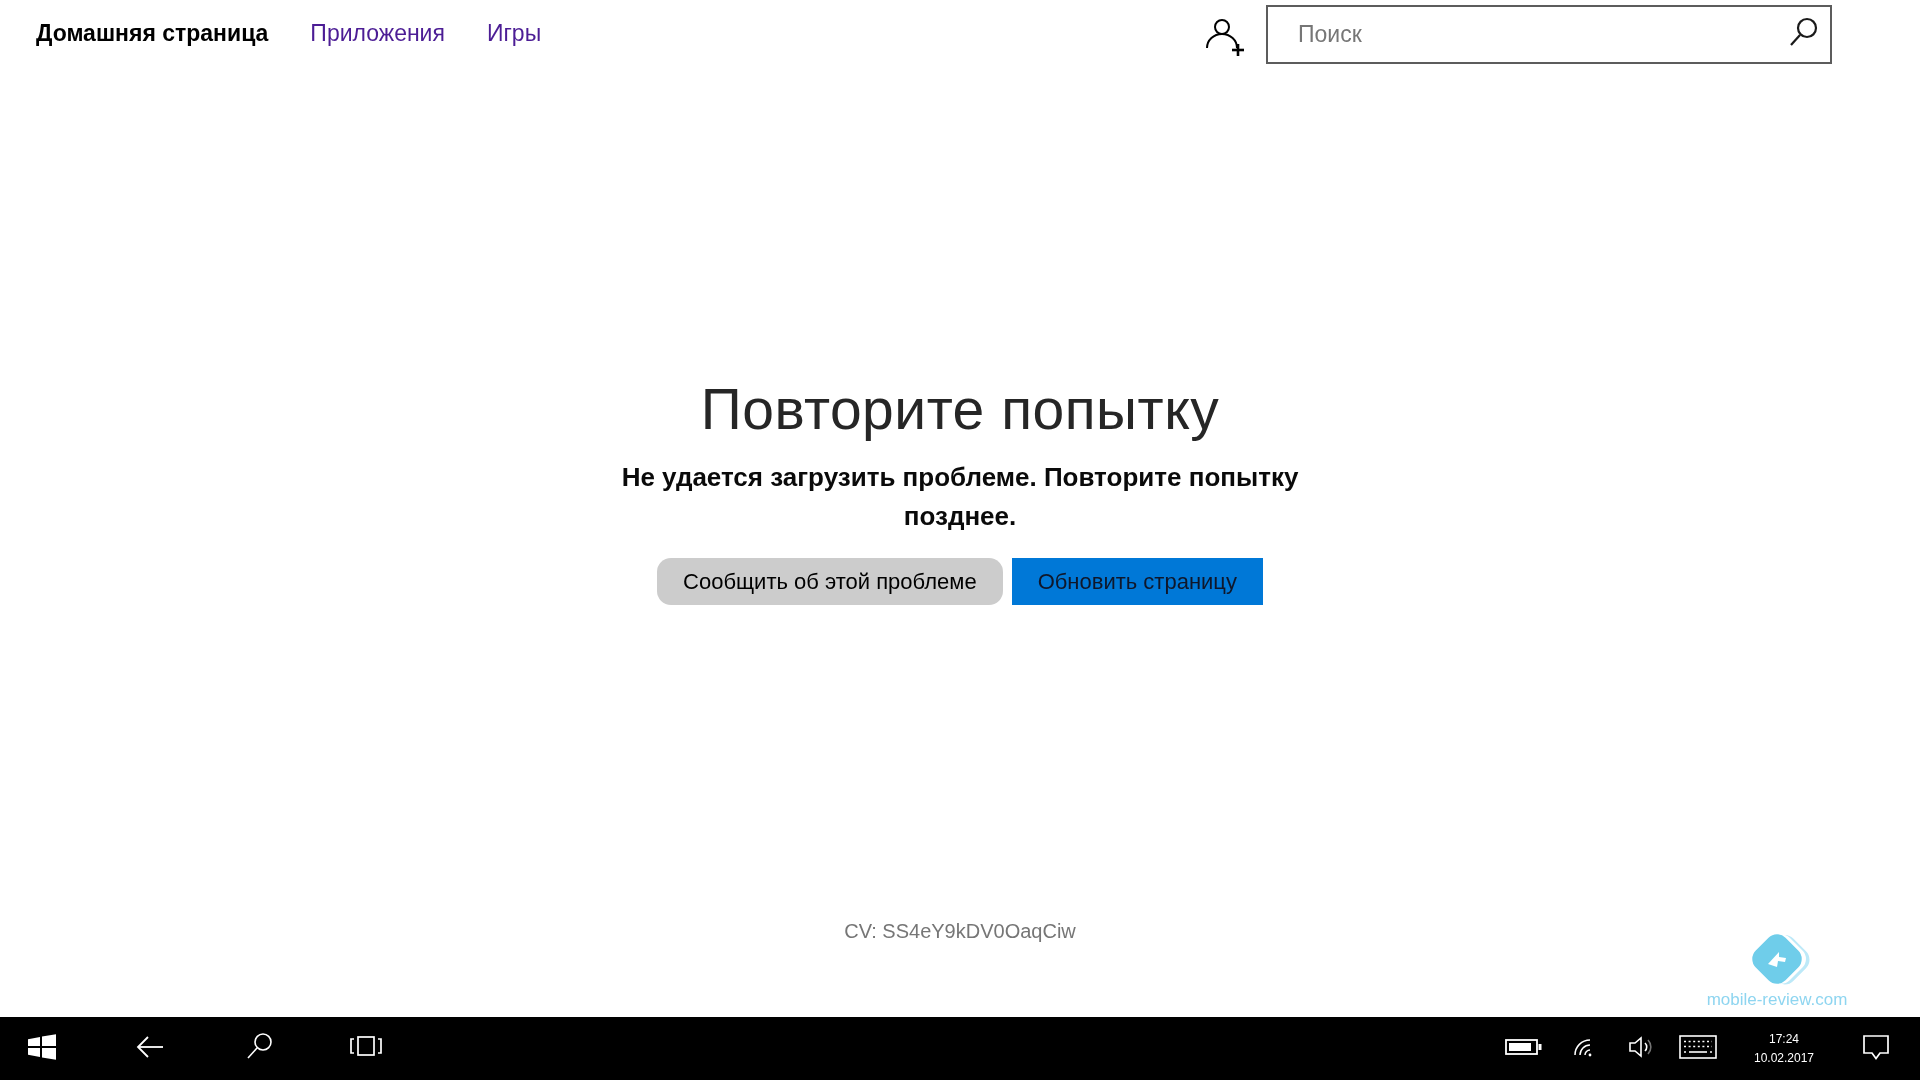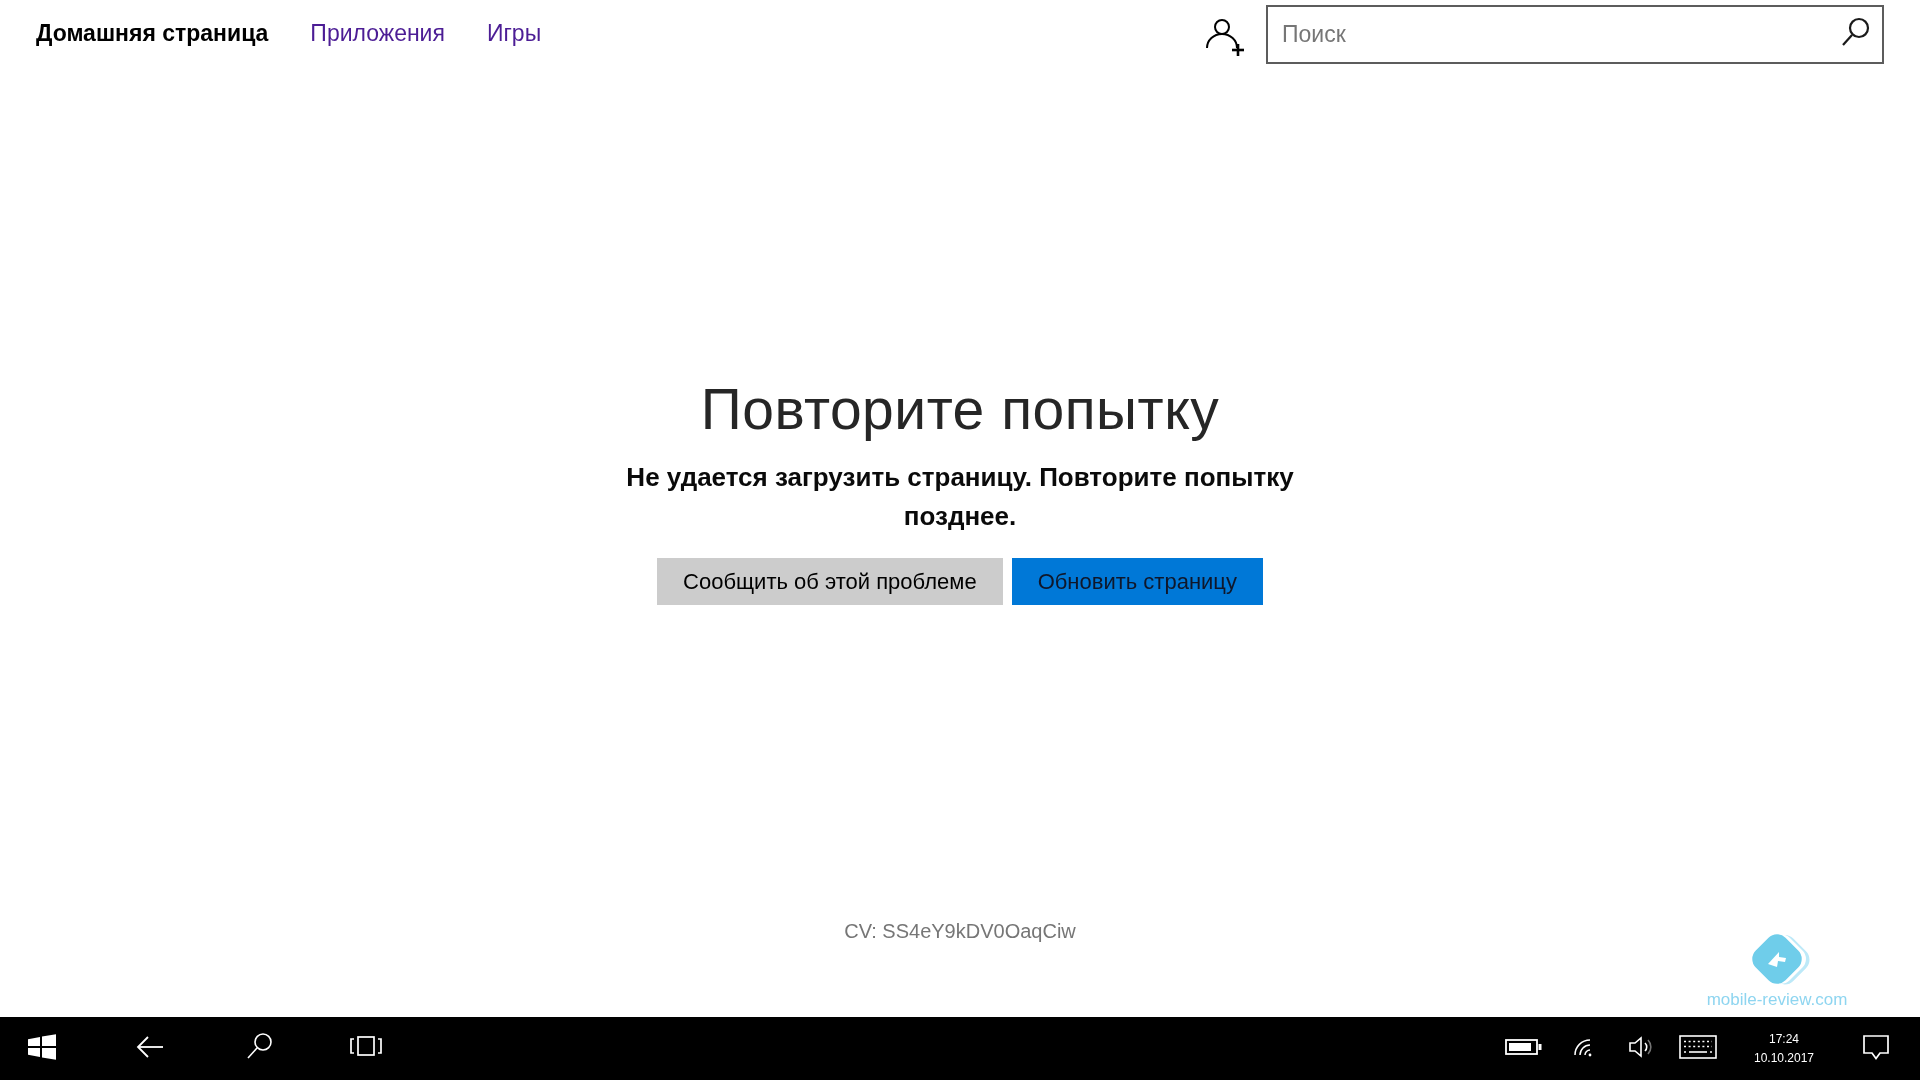--- a/index.html
+++ b/index.html
@@ -23,23 +23,23 @@
 
   .user-add {
     position: absolute; left: 1198px; top: 12px;
     width: 52px; height: 52px;
     display: flex; align-items: center; justify-content: center;
     cursor: pointer;
   }
 
   .searchbox {
     position: absolute; left: 1266px; top: 5px;
-    width: 618px; height: 59px;
+    width: 566px; height: 59px;
     border: 2px solid #5c5c5c; background: #fff;
-    display: flex; align-items: center;
+    display: flex; align-items: center; padding-left: 16px;
   }
   .searchbox input {
     flex: 1; height: 100%; border: none; outline: none;
     font-family: "Liberation Sans", sans-serif;
     font-size: 23px; color: #333; padding: 0 14px;
   }
   .searchbox input::placeholder { color: #767676; opacity: 1; }
   .searchbox .search-btn {
     width: 52px; height: 100%; border: none; background: transparent;
     display: flex; align-items: center; justify-content: center; cursor: pointer;
@@ -59,21 +59,21 @@
   }
   .error-actions {
     position: absolute; top: 558px; left: 0; width: 100%;
     display: flex; justify-content: center; gap: 9px;
   }
   .btn {
     height: 47px; border: none; cursor: pointer;
     font-family: "Liberation Sans", sans-serif;
     font-size: 22px; padding: 0 26px; white-space: nowrap;
   }
-  .btn-report { background: #cccccc; color: #000; }
+  .btn-report { background: #cccccc; color: #000; border-radius: 14px; }
   .btn-refresh { background: #0078d7; color: #0f172a; }
 
   .error-codes {
     position: absolute; top: 920px; left: 0; width: 100%;
     text-align: center; color: #767676; font-size: 20px;
   }
   .error-codes div { margin-bottom: 13px; }
 
   
   .watermark {
@@ -146,21 +146,21 @@
       <svg width="32" height="32" viewBox="0 0 32 32" fill="none" stroke="#1a1a1a" stroke-width="2.2">
         <circle cx="19" cy="11" r="9"></circle>
         <line x1="12" y1="18" x2="3" y2="28"></line>
       </svg>
     </span>
   </button>
 </div>
 
 <h1 class="error-title">Повторите попытку</h1>
 
-<p class="error-message">Не удается загрузить страницу. Повторите попытку позднее.</p>
+<p class="error-message">Не удается загрузить проблеме. Повторите попытку позднее.</p>
 
 <div class="error-actions">
   <button class="btn btn-report">Сообщить об этой проблеме</button>
   <button class="btn btn-refresh">Обновить страницу</button>
 </div>
 
 <div class="error-codes">
   <div>CV: SS4eY9kDV0OaqCiw</div>
 </div>
 
@@ -253,21 +253,21 @@
         <line x1="5" y1="12.5" x2="33" y2="12.5" stroke-dasharray="2 2.6"></line>
         <line x1="5" y1="18" x2="7" y2="18"></line>
         <line x1="10" y1="18" x2="28" y2="18"></line>
         <line x1="31" y1="18" x2="33" y2="18"></line>
       </svg>
     </span>
   </button>
 
   <button class="tb-btn tb-clock">
     <span>17:24</span>
-    <span>10.10.2017</span>
+    <span>10.02.2017</span>
   </button>
 
   <button class="tb-btn tb-action">
     <span>
       <svg width="30" height="28" viewBox="0 0 30 28" fill="none" stroke="#fff" stroke-width="1.7">
         <path d="M3,3 H27 V20 H19 L15,25.5 L11,20 H3 Z"></path>
       </svg>
     </span>
   </button>
 

